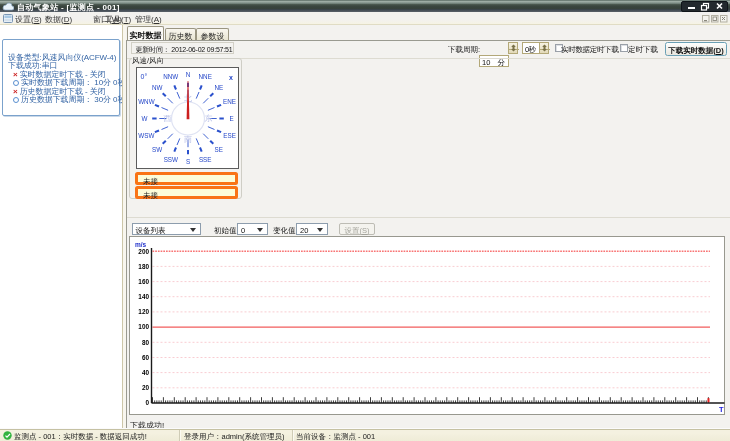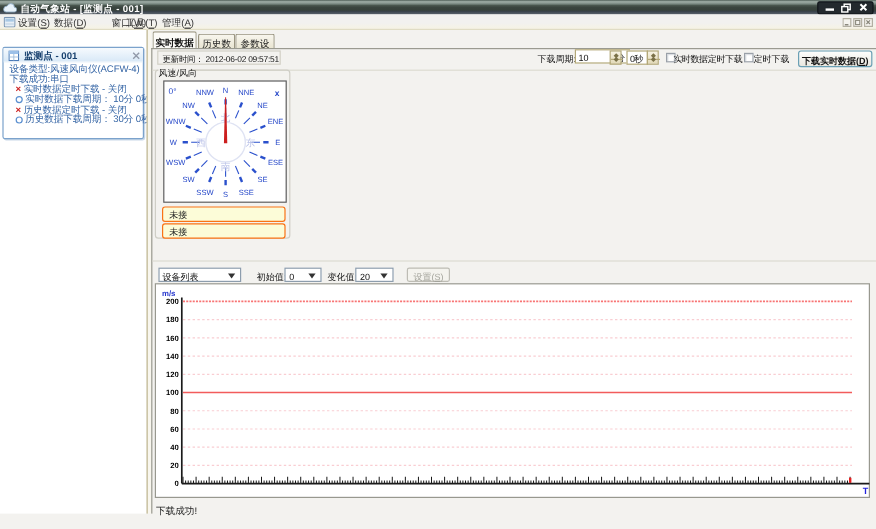--- a/index.html
+++ b/index.html
@@ -35,21 +35,21 @@
 .spinner:before{content:"";position:absolute;left:3px;top:2px;width:3px;height:3px;background:#7a7148;transform:rotate(45deg)}
 .spinner:after{content:"";position:absolute;left:3px;bottom:2px;width:3px;height:3px;background:#7a7148;transform:rotate(45deg)}
 .spinner b{position:absolute;left:0;top:5.5px;width:10px;height:1px;background:#b3a878}
 .cb{position:absolute;width:8px;height:8px;background:#fff;border:1px solid #9aa0a8;box-shadow:inset 1px 1px 0 #dde0e4}
 #dlbtn{left:538px;top:1.5px;width:62px;height:13.5px;border:1px solid #6aa0b5;border-radius:2.5px;background:linear-gradient(#fefefd,#e9e7df);font-size:7.5px;font-weight:bold;color:#111;text-align:center;padding-top:2.5px;white-space:nowrap}
 .hsep{position:absolute;height:1px;background:#dddbd1}
 
 #gbox{left:2px;top:17.5px;width:113px;height:141px;border:1px solid #cfcec6;border-radius:3px}
 #gbox-leg{left:5px;top:16px;width:26px;height:8px;background:#f3f2ef;font-size:7.5px;color:#222;line-height:8px;white-space:nowrap}
 #compass{left:9px;top:26.5px;width:103px;height:102px;background:#fff;border:1px solid #5c5c5c}
-.yfield{position:absolute;left:8px;width:103px;height:12.5px;background:#fcfcd8;border:1px solid #f97316;border-radius:2.5px;font-size:7.5px;color:#222;padding:2px 0 0 5px}
+.yfield{position:absolute;left:8px;width:103px;height:12.5px;background:#fcfcd8;border:3px solid #f97316;border-radius:2.5px;font-size:7.5px;color:#222;padding:2px 0 0 5px}
 
 .dd{position:absolute;height:11.5px;background:#fff;border:1px solid #8d9dad;font-size:7.5px;color:#111;padding:1.5px 0 0 3px;white-space:nowrap}
 .dd:after{content:"";position:absolute;right:4px;top:4px;border-left:3px solid transparent;border-right:3px solid transparent;border-top:4px solid #333}
 #setbtn{left:212px;top:182.5px;width:36px;height:11.5px;border:1px solid #bdbcb4;border-radius:2px;background:#f4f3ee;font-size:7.5px;color:#a3a39b;text-align:center;padding-top:1.5px}
 
 #chart{left:2px;top:195.5px;width:596px;height:178.5px;background:#fff;border:1px solid #98988f}
 #dlok{left:3px;top:379.5px;font-size:8px;color:#222;white-space:nowrap}
 
 #statusbar{left:0;top:428px;width:730px;height:13px;background:linear-gradient(#fbfbfc 0 1px,#c5c1a3 1px 2px,#f4f1e0 2px 5px,#efecd7 100%);font-size:7.5px;color:#222}
 .sdiv{position:absolute;top:2px;width:1px;height:11px;background:#cfccb6;box-shadow:1px 0 0 #fbfaf2}
@@ -86,50 +86,38 @@
     <rect x="0.5" y="0.5" width="6.5" height="6.5" fill="#f4f3ee" stroke="#b2afa2"></rect>
     <rect x="9.5" y="0.5" width="6.5" height="6.5" fill="#f4f3ee" stroke="#b2afa2"></rect>
     <rect x="18.5" y="0.5" width="6.5" height="6.5" fill="#f4f3ee" stroke="#b2afa2"></rect>
     <rect x="2" y="5" width="3" height="1.2" fill="#8a887c"></rect>
     <rect x="11" y="2" width="3.5" height="3.5" fill="none" stroke="#8a887c" stroke-width="0.9"></rect>
     <path d="M20,2 l3,3 m0,-3 l-3,3" stroke="#8a887c" stroke-width="1"></path>
   </svg>
 </div>
 <div class="abs" id="leftpanel">
   <div class="abs" id="devbox">
-    <div class="abs" id="devbox-title">
-      <svg class="abs" style="left:4px;top:1.5px" width="9" height="9">
-            <rect x="0.5" y="0.5" width="8" height="8" fill="#fff" stroke="#4a7ab8"></rect>
-            <rect x="0.5" y="0.5" width="8" height="2.5" fill="#9cc0e8"></rect>
-            <line x1="0.5" y1="5.5" x2="8.5" y2="5.5" stroke="#9ab8d8" stroke-width="0.7"></line>
-            <line x1="4.5" y1="3" x2="4.5" y2="8.5" stroke="#9ab8d8" stroke-width="0.7"></line>
-          </svg>
-      <span class="abs" style="left:17px;top:0.5px">监测点 - 001</span>
-      <svg class="abs" style="left:107px;top:2.5px" width="7" height="7">
-            <path d="M1,1 L6,6 M6,1 L1,6" stroke="#9098a8" stroke-width="1.1"></path>
-          </svg>
-    </div>
     <div class="devline" style="left:5px;top:12px">设备类型:风速风向仪(ACFW-4)</div>
     <div class="devline" style="left:5px;top:20px">下载成功:串口</div>
     <div class="devline" style="left:10px;top:29px"><span style="color:#cc2222;font-weight:bold">×</span> 实时数据定时下载 - 关闭</div>
     <div class="devline" style="left:10px;top:37px"><span style="display:inline-block;width:6px;height:6px;border:1px solid #5a8fd0;border-radius:50%;vertical-align:-1px"></span> 实时数据下载周期： 10分 0秒</div>
     <div class="devline" style="left:10px;top:45.5px"><span style="color:#cc2222;font-weight:bold">×</span> 历史数据定时下载 - 关闭</div>
     <div class="devline" style="left:10px;top:53.5px"><span style="display:inline-block;width:6px;height:6px;border:1px solid #5a8fd0;border-radius:50%;vertical-align:-1px"></span> 历史数据下载周期： 30分 0秒</div>
   </div>
 </div>
 <div class="abs" id="splitter"></div>
 <div class="abs" id="tabstrip">
   <div class="tab" id="tab1">实时数据</div>
   <div class="tab" id="tab2">历史数据</div>
   <div class="tab" id="tab3">参数设置</div>
 </div>
 <div class="abs" id="page">
   <div class="abs" id="updbox">更新时间： 2012-06-02 09:57:51</div>
   <div class="lbl" style="left:321px;top:4px">下载周期:</div>
-  <div class="spinfield" style="left:352px;top:0;width:46px">
+  <div class="spinfield" style="left:352px;top:14px;width:30px">
         <span style="position:absolute;left:2px;top:2px">10</span>
         <span style="position:absolute;right:3px;top:2px">分</span>
       </div>
   <div class="spinner" style="left:381px;top:1.5px">
         <b></b>
       </div>
   <div class="spinfield" style="left:395px;top:1.5px;width:18px">
         <span style="position:absolute;left:2px;top:2px">0</span>
         <span style="position:absolute;right:3px;top:2px">秒</span>
       </div>
@@ -239,12 +227,23 @@
           <text x="5" y="9.5" font-size="6.5" font-weight="bold" fill="#2233cc" font-family="Liberation Sans">m/s</text>
           <path d="M22.50,166.0v-5.8M24.68,166.0v-2.6M26.86,166.0v-2.6M29.04,166.0v-2.6M31.22,166.0v-2.6M33.40,166.0v-5.8M35.58,166.0v-2.6M37.76,166.0v-2.6M39.94,166.0v-2.6M42.12,166.0v-2.6M44.30,166.0v-5.8M46.48,166.0v-2.6M48.66,166.0v-2.6M50.84,166.0v-2.6M53.02,166.0v-2.6M55.20,166.0v-5.8M57.38,166.0v-2.6M59.56,166.0v-2.6M61.74,166.0v-2.6M63.92,166.0v-2.6M66.10,166.0v-5.8M68.28,166.0v-2.6M70.46,166.0v-2.6M72.64,166.0v-2.6M74.82,166.0v-2.6M77.00,166.0v-5.8M79.18,166.0v-2.6M81.36,166.0v-2.6M83.54,166.0v-2.6M85.72,166.0v-2.6M87.90,166.0v-5.8M90.08,166.0v-2.6M92.26,166.0v-2.6M94.44,166.0v-2.6M96.62,166.0v-2.6M98.80,166.0v-5.8M100.98,166.0v-2.6M103.16,166.0v-2.6M105.34,166.0v-2.6M107.52,166.0v-2.6M109.70,166.0v-5.8M111.88,166.0v-2.6M114.06,166.0v-2.6M116.24,166.0v-2.6M118.42,166.0v-2.6M120.60,166.0v-5.8M122.78,166.0v-2.6M124.96,166.0v-2.6M127.14,166.0v-2.6M129.32,166.0v-2.6M131.50,166.0v-5.8M133.68,166.0v-2.6M135.86,166.0v-2.6M138.04,166.0v-2.6M140.22,166.0v-2.6M142.40,166.0v-5.8M144.58,166.0v-2.6M146.76,166.0v-2.6M148.94,166.0v-2.6M151.12,166.0v-2.6M153.30,166.0v-5.8M155.48,166.0v-2.6M157.66,166.0v-2.6M159.84,166.0v-2.6M162.02,166.0v-2.6M164.20,166.0v-5.8M166.38,166.0v-2.6M168.56,166.0v-2.6M170.74,166.0v-2.6M172.92,166.0v-2.6M175.10,166.0v-5.8M177.28,166.0v-2.6M179.46,166.0v-2.6M181.64,166.0v-2.6M183.82,166.0v-2.6M186.00,166.0v-5.8M188.18,166.0v-2.6M190.36,166.0v-2.6M192.54,166.0v-2.6M194.72,166.0v-2.6M196.90,166.0v-5.8M199.08,166.0v-2.6M201.26,166.0v-2.6M203.44,166.0v-2.6M205.62,166.0v-2.6M207.80,166.0v-5.8M209.98,166.0v-2.6M212.16,166.0v-2.6M214.34,166.0v-2.6M216.52,166.0v-2.6M218.70,166.0v-5.8M220.88,166.0v-2.6M223.06,166.0v-2.6M225.24,166.0v-2.6M227.42,166.0v-2.6M229.60,166.0v-5.8M231.78,166.0v-2.6M233.96,166.0v-2.6M236.14,166.0v-2.6M238.32,166.0v-2.6M240.50,166.0v-5.8M242.68,166.0v-2.6M244.86,166.0v-2.6M247.04,166.0v-2.6M249.22,166.0v-2.6M251.40,166.0v-5.8M253.58,166.0v-2.6M255.76,166.0v-2.6M257.94,166.0v-2.6M260.12,166.0v-2.6M262.30,166.0v-5.8M264.48,166.0v-2.6M266.66,166.0v-2.6M268.84,166.0v-2.6M271.02,166.0v-2.6M273.20,166.0v-5.8M275.38,166.0v-2.6M277.56,166.0v-2.6M279.74,166.0v-2.6M281.92,166.0v-2.6M284.10,166.0v-5.8M286.28,166.0v-2.6M288.46,166.0v-2.6M290.64,166.0v-2.6M292.82,166.0v-2.6M295.00,166.0v-5.8M297.18,166.0v-2.6M299.36,166.0v-2.6M301.54,166.0v-2.6M303.72,166.0v-2.6M305.90,166.0v-5.8M308.08,166.0v-2.6M310.26,166.0v-2.6M312.44,166.0v-2.6M314.62,166.0v-2.6M316.80,166.0v-5.8M318.98,166.0v-2.6M321.16,166.0v-2.6M323.34,166.0v-2.6M325.52,166.0v-2.6M327.70,166.0v-5.8M329.88,166.0v-2.6M332.06,166.0v-2.6M334.24,166.0v-2.6M336.42,166.0v-2.6M338.60,166.0v-5.8M340.78,166.0v-2.6M342.96,166.0v-2.6M345.14,166.0v-2.6M347.32,166.0v-2.6M349.50,166.0v-5.8M351.68,166.0v-2.6M353.86,166.0v-2.6M356.04,166.0v-2.6M358.22,166.0v-2.6M360.40,166.0v-5.8M362.58,166.0v-2.6M364.76,166.0v-2.6M366.94,166.0v-2.6M369.12,166.0v-2.6M371.30,166.0v-5.8M373.48,166.0v-2.6M375.66,166.0v-2.6M377.84,166.0v-2.6M380.02,166.0v-2.6M382.20,166.0v-5.8M384.38,166.0v-2.6M386.56,166.0v-2.6M388.74,166.0v-2.6M390.92,166.0v-2.6M393.10,166.0v-5.8M395.28,166.0v-2.6M397.46,166.0v-2.6M399.64,166.0v-2.6M401.82,166.0v-2.6M404.00,166.0v-5.8M406.18,166.0v-2.6M408.36,166.0v-2.6M410.54,166.0v-2.6M412.72,166.0v-2.6M414.90,166.0v-5.8M417.08,166.0v-2.6M419.26,166.0v-2.6M421.44,166.0v-2.6M423.62,166.0v-2.6M425.80,166.0v-5.8M427.98,166.0v-2.6M430.16,166.0v-2.6M432.34,166.0v-2.6M434.52,166.0v-2.6M436.70,166.0v-5.8M438.88,166.0v-2.6M441.06,166.0v-2.6M443.24,166.0v-2.6M445.42,166.0v-2.6M447.60,166.0v-5.8M449.78,166.0v-2.6M451.96,166.0v-2.6M454.14,166.0v-2.6M456.32,166.0v-2.6M458.50,166.0v-5.8M460.68,166.0v-2.6M462.86,166.0v-2.6M465.04,166.0v-2.6M467.22,166.0v-2.6M469.40,166.0v-5.8M471.58,166.0v-2.6M473.76,166.0v-2.6M475.94,166.0v-2.6M478.12,166.0v-2.6M480.30,166.0v-5.8M482.48,166.0v-2.6M484.66,166.0v-2.6M486.84,166.0v-2.6M489.02,166.0v-2.6M491.20,166.0v-5.8M493.38,166.0v-2.6M495.56,166.0v-2.6M497.74,166.0v-2.6M499.92,166.0v-2.6M502.10,166.0v-5.8M504.28,166.0v-2.6M506.46,166.0v-2.6M508.64,166.0v-2.6M510.82,166.0v-2.6M513.00,166.0v-5.8M515.18,166.0v-2.6M517.36,166.0v-2.6M519.54,166.0v-2.6M521.72,166.0v-2.6M523.90,166.0v-5.8M526.08,166.0v-2.6M528.26,166.0v-2.6M530.44,166.0v-2.6M532.62,166.0v-2.6M534.80,166.0v-5.8M536.98,166.0v-2.6M539.16,166.0v-2.6M541.34,166.0v-2.6M543.52,166.0v-2.6M545.70,166.0v-5.8M547.88,166.0v-2.6M550.06,166.0v-2.6M552.24,166.0v-2.6M554.42,166.0v-2.6M556.60,166.0v-5.8M558.78,166.0v-2.6M560.96,166.0v-2.6M563.14,166.0v-2.6M565.32,166.0v-2.6M567.50,166.0v-5.8M569.68,166.0v-2.6M571.86,166.0v-2.6M574.04,166.0v-2.6M576.22,166.0v-2.6M578.40,166.0v-5.8" stroke="#1a1a1a" stroke-width="0.85" fill="none"></path>
           <line x1="21.5" y1="11" x2="21.5" y2="166.0" stroke="#1a1a1a" stroke-width="1.4"></line>
           <line x1="21.5" y1="166.0" x2="594.5" y2="166.0" stroke="#1a1a1a" stroke-width="1.6"></line>
           <line x1="578.5" y1="165.2" x2="578.5" y2="161.2" stroke="#e82020" stroke-width="2"></line>
           <text x="589" y="175" font-size="7.5" font-weight="bold" fill="#2222dd" font-family="Liberation Sans">T</text>
         </svg>
       </div>
   <div class="abs" id="dlok">下载成功!</div>
 </div>
+<div class="abs" id="statusbar">
+  <svg class="abs" style="left:3px;top:3px" width="9" height="9">
+        <circle cx="4.5" cy="4.5" r="4.2" fill="#33b440"></circle>
+        <path d="M2.5,4.6 l1.5,1.6 l3,-3.2" stroke="#fff" stroke-width="1.2" fill="none"></path>
+      </svg>
+  <div class="stxt" style="left:14px">监测点 - 001：实时数据 - 数据返回成功!</div>
+  <div class="sdiv" style="left:179px"></div>
+  <div class="stxt" style="left:184px">登录用户：admin(系统管理员)</div>
+  <div class="sdiv" style="left:292px"></div>
+  <div class="stxt" style="left:296px">当前设备：监测点 - 001</div>
+</div>
 </div>
 </body></html>

